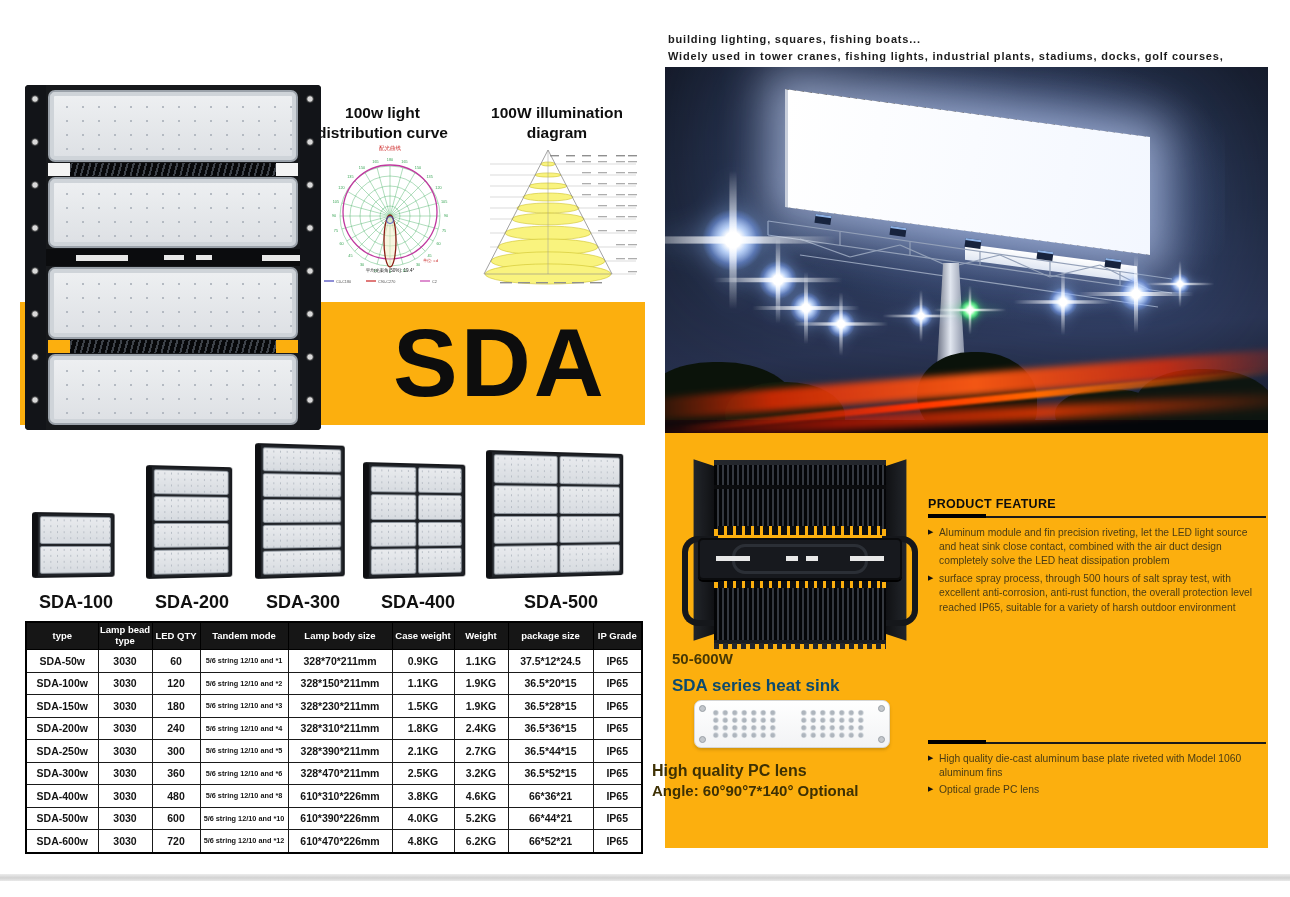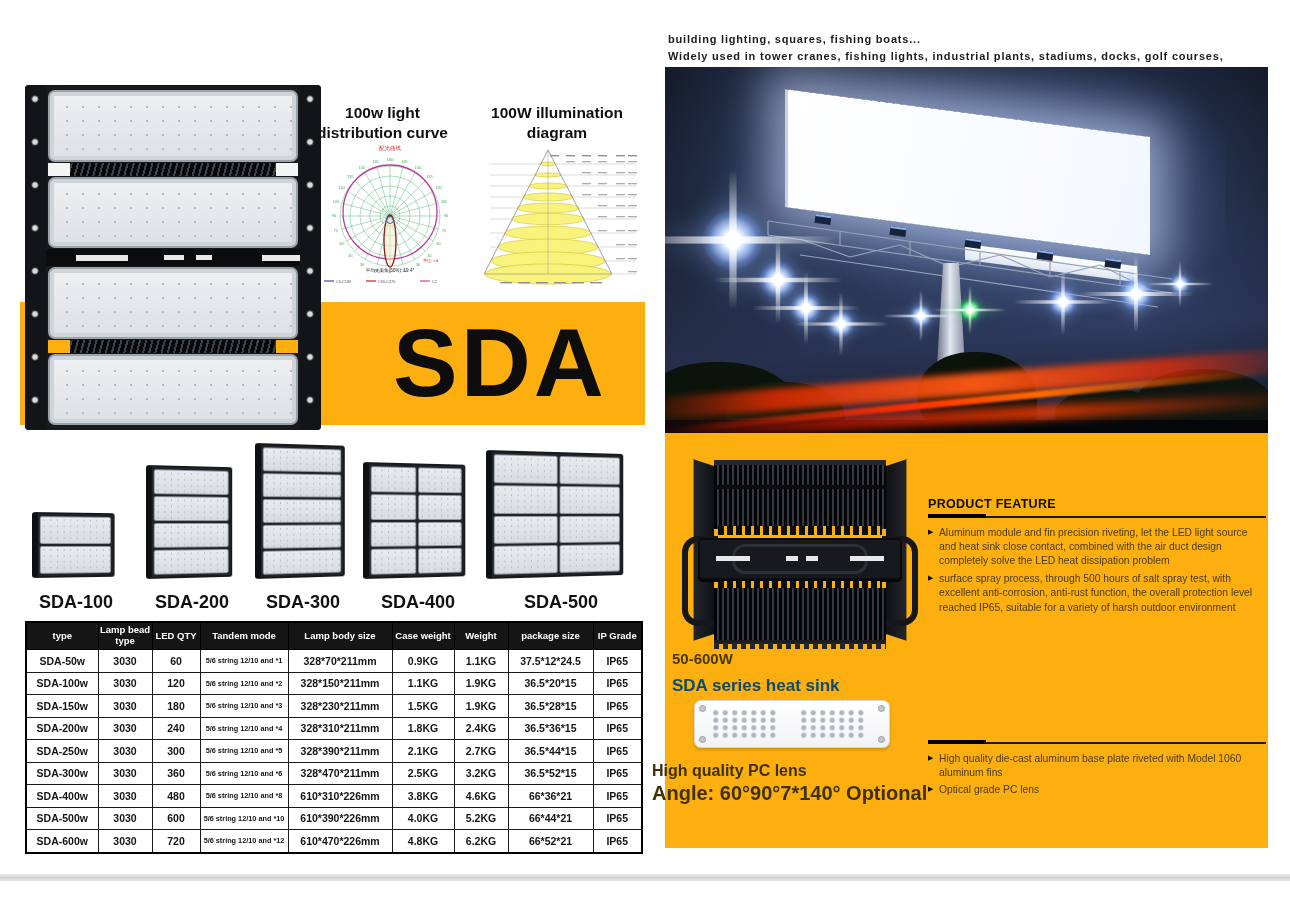--- a/index.html
+++ b/index.html
@@ -123,21 +123,21 @@
   .cap{position:absolute;font-weight:bold;}
   .hs-cap1{left:672px;top:650px;width:256px;font-size:15px;color:#473805;}
   .hs-cap2{left:672px;top:669px;width:256px;font-size:17px;color:#0c4a6e;margin-top:7px;}
   .lens{left:694px;top:700px;width:194px;height:46px;background:linear-gradient(180deg,#ffffff,#f2f3f5);
         border:1px solid #d6d6d6;border-radius:7px;box-shadow:0 2px 3px rgba(90,70,0,.25);z-index:2;}
   .lens-dots{position:absolute;top:8px;height:30px;width:68px;
         background-image:radial-gradient(circle,#aeb5bd 2px,#dfe3e7 2.7px,transparent 3.2px);
         background-size:9.5px 7.5px;}
   .lens-screw{position:absolute;width:5px;height:5px;border-radius:50%;background:#c3c7cc;border:1px solid #9aa0a6;}
   .lens-cap1{left:652px;top:762px;width:280px;font-size:16px;color:#3e3104;}
-  .lens-cap2{left:652px;top:782px;width:280px;font-size:20px;color:#3e3104;}
+  .lens-cap2{left:652px;top:782px;width:280px;font-size:15px;color:#3e3104;}
 
   .txt-col{position:absolute;left:928px;width:338px;}
   .col-title{font-size:12.5px;font-weight:bold;color:#0d0d0d;letter-spacing:.3px;}
   .rule{margin-top:5px;height:1.5px;background:#1a1a1a;position:relative;}
   .rule::before{content:'';position:absolute;left:0;top:-2px;width:58px;height:4px;background:#000;}
   .bullets{margin:8px 0 0;padding:0;list-style:none;}
   .bullets li{position:relative;padding-left:11px;font-size:10.3px;color:var(--bullet-text,#4a3c14);
         line-height:1.4;margin-bottom:3px;font-weight:500;}
   .bullets .marker{position:absolute;left:0;top:1px;font-size:7px;color:#111;}
 

